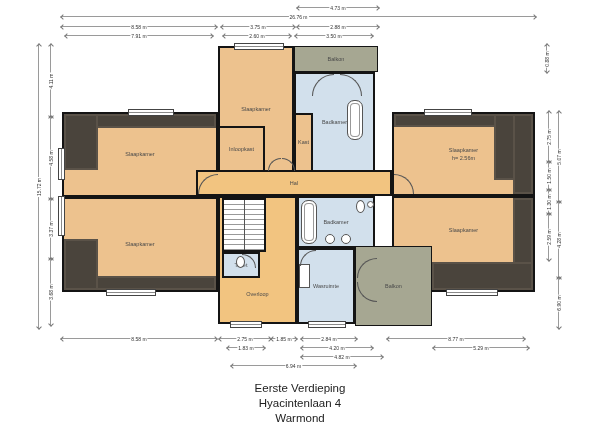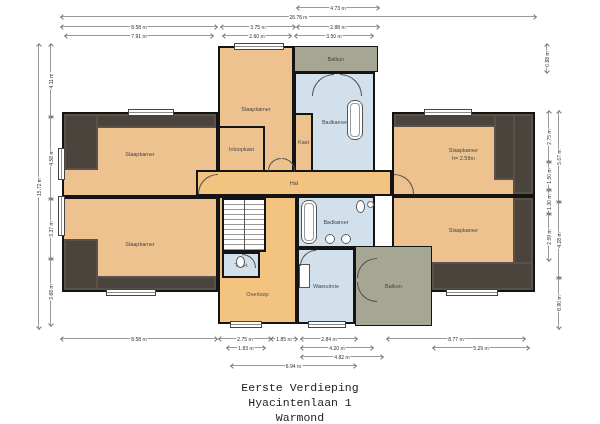--- a/index.html
+++ b/index.html
@@ -41,21 +41,21 @@
   .dim-h::before{left:-1px;top:-2px;transform:rotate(45deg);}
   .dim-h::after{right:-1px;top:-2px;transform:rotate(-135deg);}
   .dim-v::before{top:-1px;left:-2px;transform:rotate(135deg);}
   .dim-v::after{bottom:-1px;left:-2px;transform:rotate(-45deg);}
   .dlabel{position:absolute;font-size:5px;color:#333;background:#fff;padding:0 1px;white-space:nowrap;}
   .dim-h .dlabel{left:50%;top:0;transform:translate(-50%,-50%);}
   .dim-v .dlabel{left:0;top:50%;transform:translate(-50%,-50%) rotate(-90deg);}
   
   .title{position:absolute;left:0;right:0;top:381px;text-align:center;z-index:8;
          font-size:11.5px;color:#222;line-height:1.3;}
-  .title span{display:block;font-family:Liberation Mono, monospace;}
+  .title span{display:block;}
   
   .pad-b-28{padding-bottom:28px;}
   .label-bottom{align-items:flex-end;}
   .label-bottom .rlabel{margin-bottom:24px;}
 </style>
 </head>
 <body>
 
 <div class="canvas">
 
@@ -245,17 +245,17 @@
   <div class="fixture tub" style="left:301px;top:200px;width:16px;height:44px"></div>
   <div class="fixture round" style="left:325px;top:234px;width:10px;height:10px"></div>
   <div class="fixture round" style="left:341px;top:234px;width:10px;height:10px"></div>
   <div class="fixture round" style="left:356px;top:200px;width:9px;height:13px"></div>
   <div class="fixture round" style="left:367px;top:201px;width:7px;height:7px"></div>
   <div class="fixture round" style="left:236px;top:256px;width:9px;height:12px"></div>
   <div class="fixture" style="left:299px;top:264px;width:11px;height:24px"></div>
 
   <div class="title">
     <span>Eerste Verdieping</span>
-    <span>Hyacintenlaan 1</span>
+    <span>Hyacintenlaan 4</span>
     <span>Warmond</span>
   </div>
 
 </div>
 
 </body></html>

